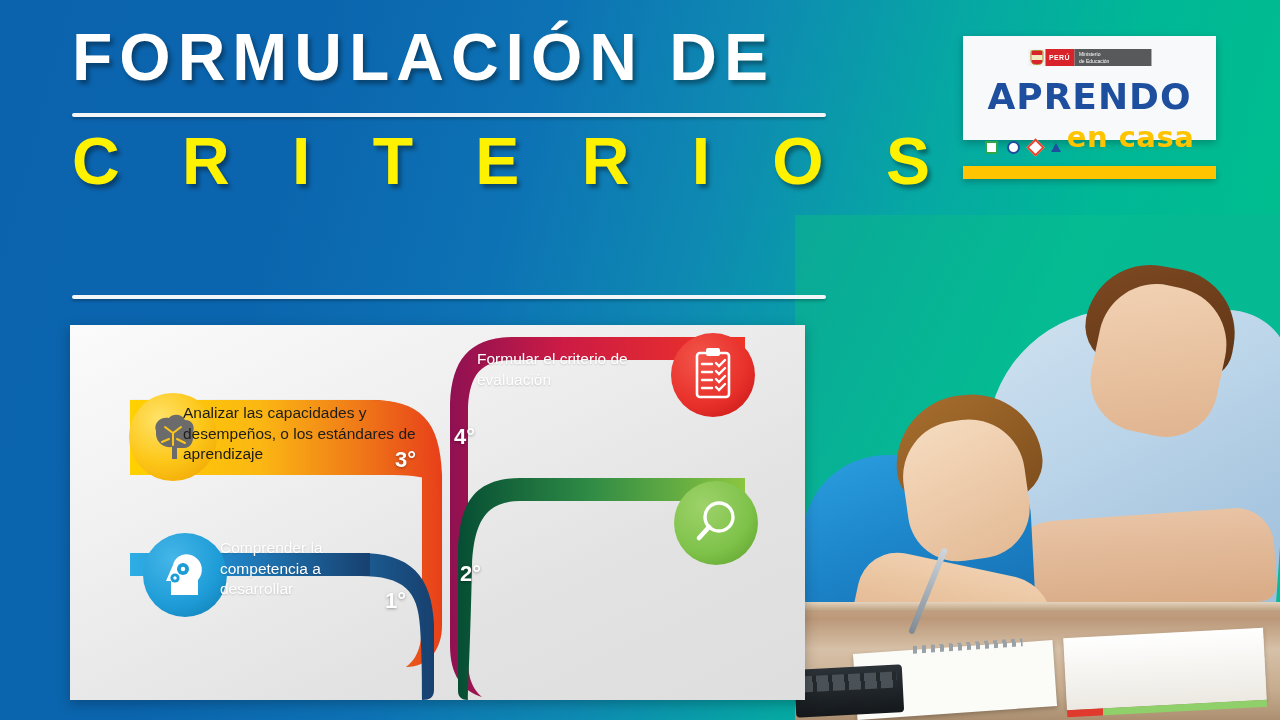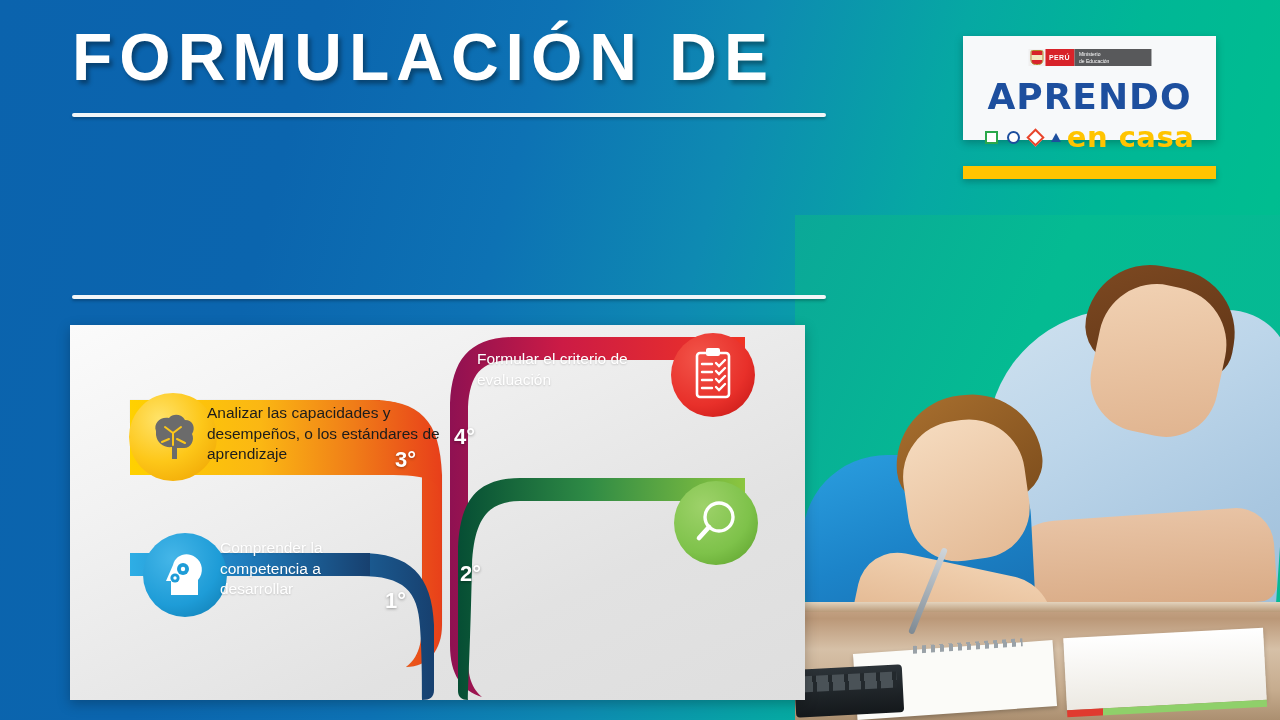--- a/index.html
+++ b/index.html
@@ -188,21 +188,21 @@
     padding:0 6px 0 5px;min-width:66px;
   }
   .aprendo{
     position:absolute;left:0;right:0;top:40px;text-align:center;
     font-size:36px;font-weight:bold;color:#1d4f9e;
     letter-spacing:1px;
     font-family:"DejaVu Sans", sans-serif;
   }
   .encasa-row{
     position:absolute;left:0;right:0;top:84px;
-    display:flex;align-items:center;justify-content:center;gap:2px;
+    display:flex;align-items:flex-end;justify-content:center;gap:2px;
   }
   .shapes{display:flex;align-items:center;gap:9px;margin-right:4px;}
   .shp{width:9px;height:9px;}
   .shp.sq{background:#fff;border:2px solid #2aa84a;}
   .shp.ci{background:#fff;border:2px solid #1d4f9e;border-radius:50%;}
   .shp.di{background:#fff;border:2px solid #e8442b;transform:rotate(45deg);}
   .shp.tr{width:0;height:0;border-left:5px solid transparent;border-right:5px solid transparent;border-bottom:9px solid #1d4f9e;}
   .encasa{
     font-size:29px;font-weight:bold;color:#ffc400;letter-spacing:.5px;
     font-family:"DejaVu Sans", sans-serif;
@@ -244,20 +244,21 @@
     <div class="boy-arm"></div>
     <div class="desk"></div>
     <div class="pen"></div>
     <div class="notepad"></div>
     <div class="book"></div>
     <div class="calc"></div>
   </div>
 
   <div class="title1">FORMULACIÓN DE</div>
   <div class="rule rule-1"></div>
+  <div class="title2">C R I T E R I O S</div>
   <div class="rule rule-2"></div>
 
   <div id="logo">
     <div class="minbar">
       <div class="min-shield">
           <div class="sh"></div>
         </div>
       <div class="min-peru">PERÚ</div>
       <div class="min-edu">
         <span>Ministerio</span>
@@ -393,21 +394,21 @@
           <polyline points="3,12 6,15 12,9" fill="none"></polyline>
         </g>
       </g>
 
       <g transform="translate(646,198)">
         <circle cx="3" cy="-6" r="14" fill="none" stroke="#ffffff" stroke-width="3.4"></circle>
         <line x1="-7" y1="4" x2="-17" y2="15" stroke="#ffffff" stroke-width="4.6" stroke-linecap="round"></line>
       </g>
     </svg>
 
-    <div class="step-text dark" style="left:113px;top:78px;width:245px;margin-left:24px;">Analizar las capacidades y desempeños, o los estándares de aprendizaje</div>
+    <div class="step-text dark" style="left:113px;top:78px;width:245px;">Analizar las capacidades y desempeños, o los estándares de aprendizaje</div>
     <div class="step-num" style="left:325px;top:122px;">3°</div>
 
     <div class="step-text" style="left:150px;top:213px;width:175px;">Comprender la competencia a desarrollar</div>
     <div class="step-num" style="left:315px;top:263px;">1°</div>
 
     <div class="step-text" style="left:407px;top:24px;width:200px;">Formular el criterio de evaluación</div>
     <div class="step-num" style="left:384px;top:99px;">4°</div>
 
     <div class="step-num" style="left:390px;top:236px;">2°</div>
   </div>

